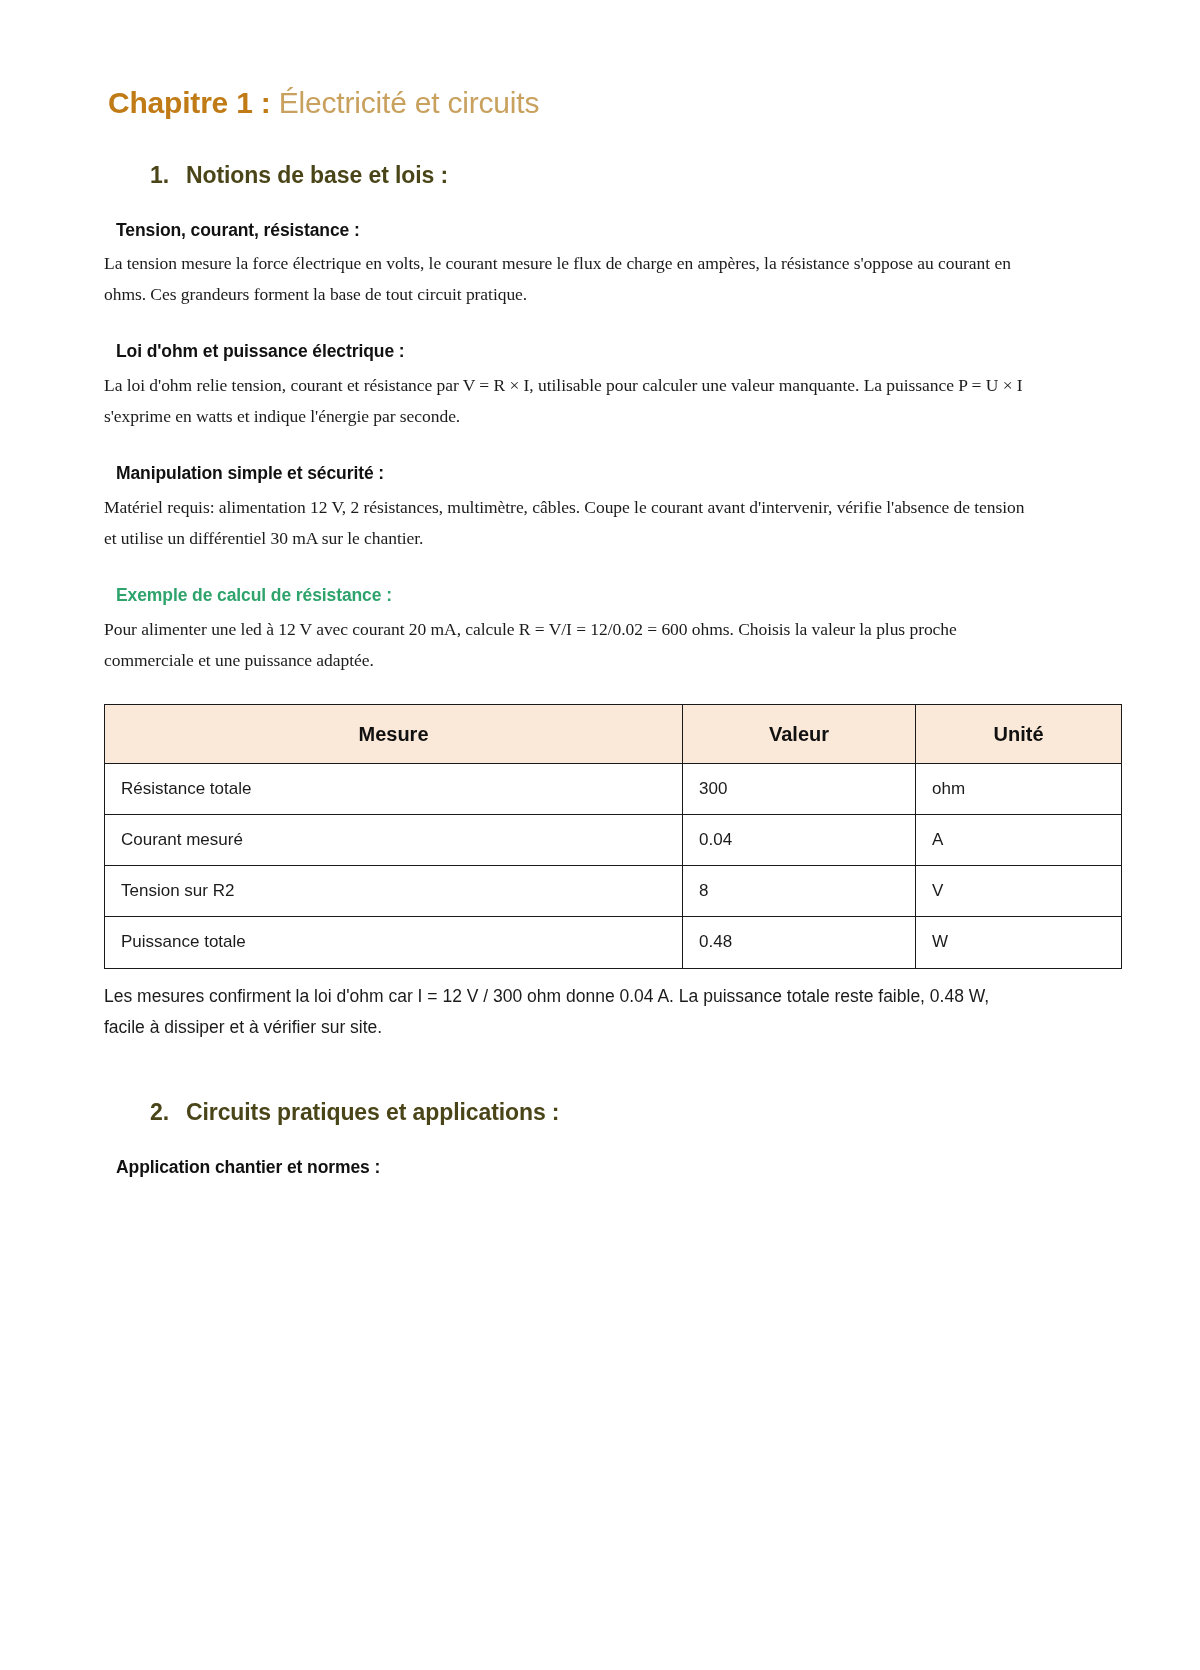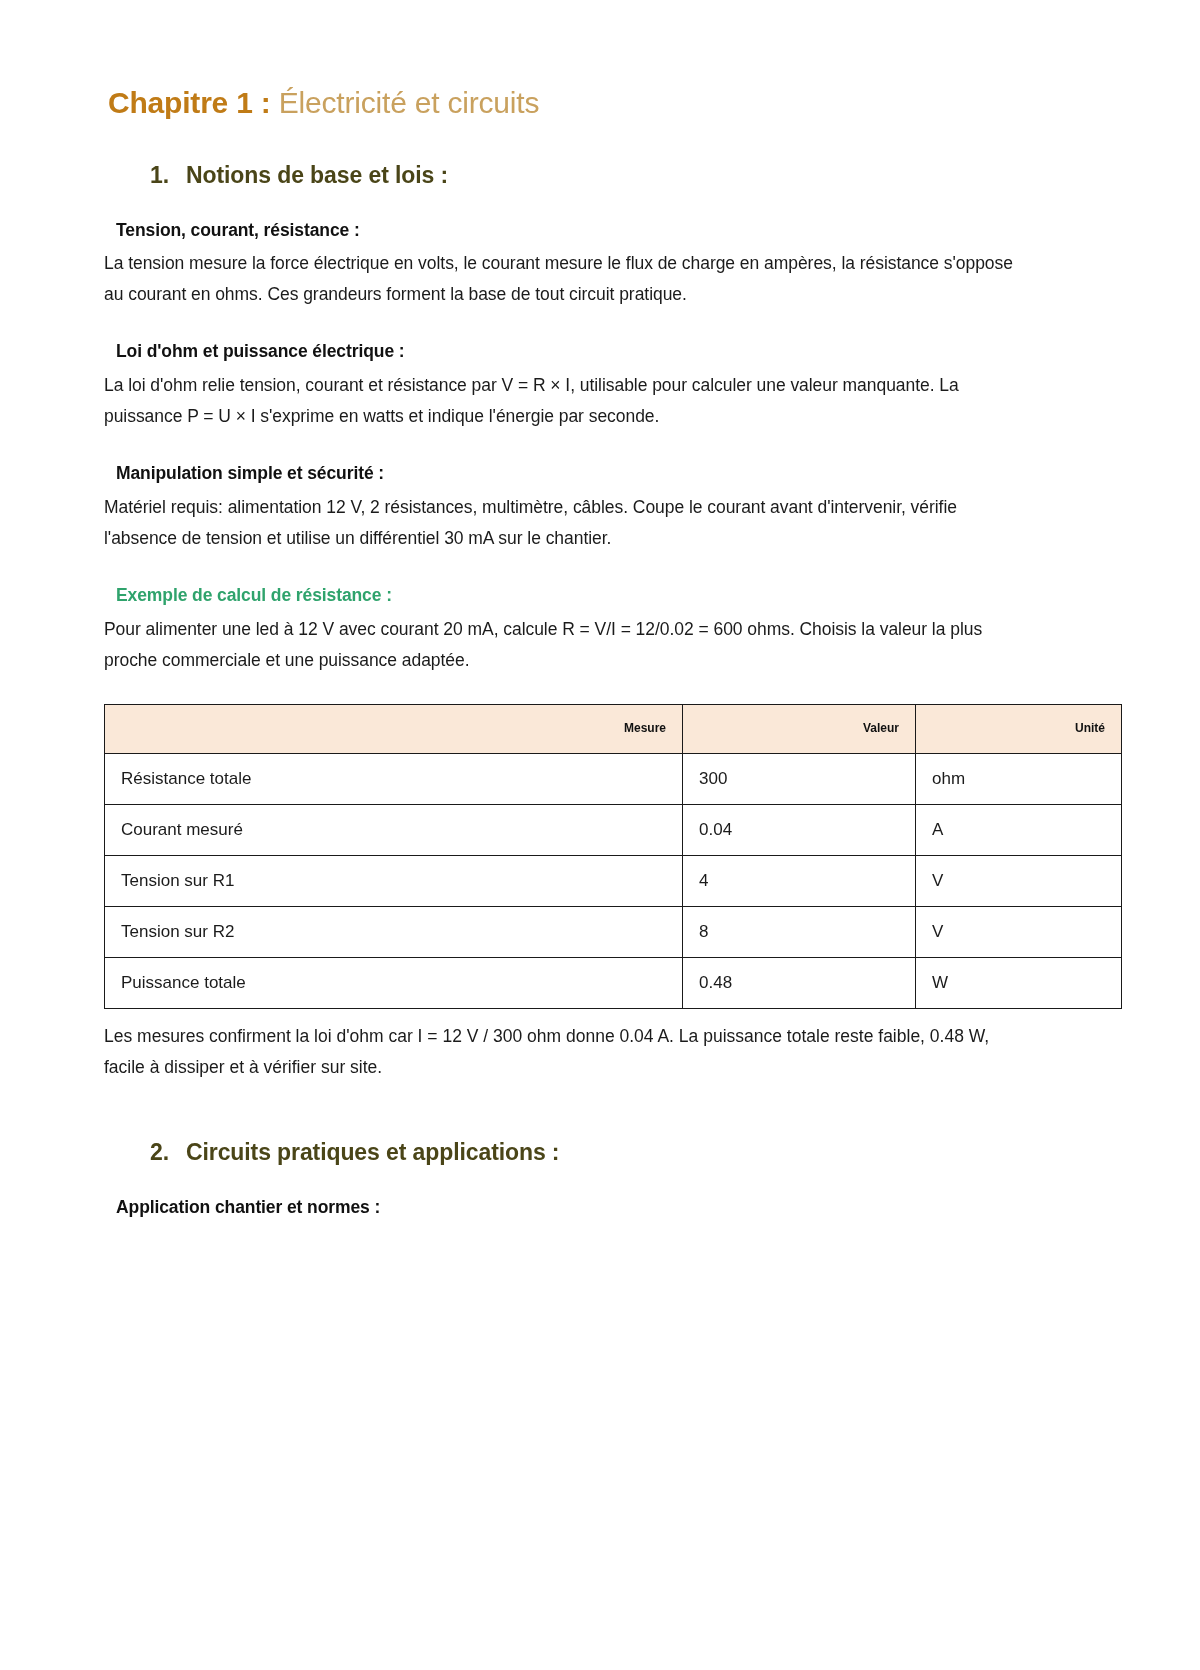--- a/index.html
+++ b/index.html
@@ -77,20 +77,21 @@
   .sub-heading.accent-green {
     color: #2fa36c;
   }
   .body-text {
     font-size: 17.5px;
     line-height: 1.78;
     color: #1b1b1b;
     margin: 0;
     max-width: 930px;
     letter-spacing: -0.05px;
+    font-family: Liberation Serif, serif;
   }
 
   
   .data-table-wrap {
     margin-top: 28px;
   }
   table.data-table {
     border-collapse: collapse;
     width: 918px;
     table-layout: fixed;
@@ -99,22 +100,22 @@
   table.data-table th,
   table.data-table td {
     border: 1.6px solid #1a1a1a;
     padding: 14px 16px;
     vertical-align: middle;
     line-height: 1.3;
   }
   table.data-table thead th {
     background: #fae8d8;
     font-weight: 700;
-    text-align: right;
-    font-size: 12px;
+    text-align: center;
+    font-size: 20px;
     color: #111111;
     padding-top: 16px;
     padding-bottom: 16px;
   }
   table.data-table tbody td {
     background: #ffffff;
     text-align: left;
     color: #1b1b1b;
   }
   .col-mesure { width: 545px; }
@@ -177,25 +178,20 @@
           <td>Résistance totale</td>
           <td>300</td>
           <td>ohm</td>
         </tr>
         <tr>
           <td>Courant mesuré</td>
           <td>0.04</td>
           <td>A</td>
         </tr>
         <tr>
-          <td>Tension sur R1</td>
-          <td>4</td>
-          <td>V</td>
-        </tr>
-        <tr>
           <td>Tension sur R2</td>
           <td>8</td>
           <td>V</td>
         </tr>
         <tr>
           <td>Puissance totale</td>
           <td>0.48</td>
           <td>W</td>
         </tr>
       </tbody>

